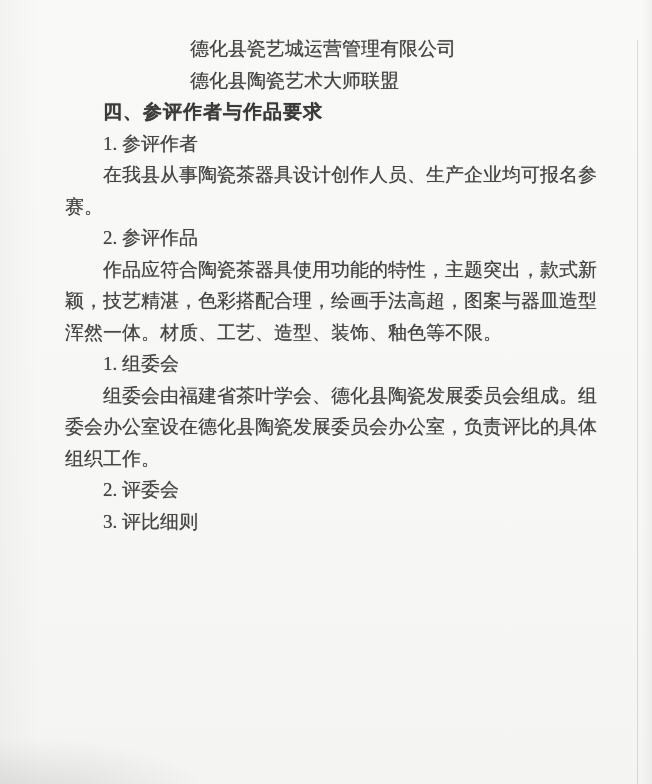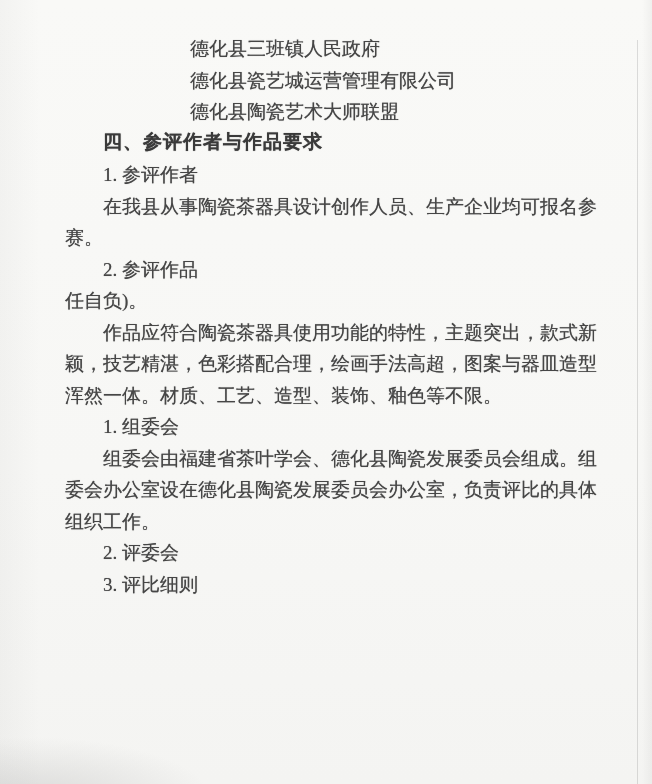--- a/index.html
+++ b/index.html
@@ -38,41 +38,39 @@
     text-shadow: 0 0 0.7px rgba(70,70,70,0.75);
   }
   .line {
     height: 31.5px;
     white-space: nowrap;
   }
   .indent-host { padding-left: 125px; }
   .indent-para { padding-left: 38px; }
   .flush { padding-left: 0; }
   .heading {
-    font-family: Liberation Mono, monospace;
+    font-family: Liberation Serif, serif;
     font-weight: bold;
     color: #3a3a3a;
     letter-spacing: 1px;
     text-shadow: 0 0 0.8px rgba(50,50,50,0.85);
   }
 </style>
 </head>
 <body>
 
 <div class="page">
   <div class="content">
-    <div class="line indent-host">德化县三班镇人民政府</div>
     <div class="line indent-host">德化县瓷艺城运营管理有限公司</div>
     <div class="line indent-host">德化县陶瓷艺术大师联盟</div>
     <div class="line indent-para heading">四、参评作者与作品要求</div>
     <div class="line indent-para">1. 参评作者</div>
     <div class="line indent-para">在我县从事陶瓷茶器具设计创作人员、生产企业均可报名参</div>
     <div class="line flush">赛。</div>
     <div class="line indent-para">2. 参评作品</div>
-    <div class="line flush">任自负)。</div>
     <div class="line indent-para">作品应符合陶瓷茶器具使用功能的特性，主题突出，款式新</div>
     <div class="line flush">颖，技艺精湛，色彩搭配合理，绘画手法高超，图案与器皿造型</div>
     <div class="line flush">浑然一体。材质、工艺、造型、装饰、釉色等不限。</div>
     <div class="line indent-para">1. 组委会</div>
     <div class="line indent-para">组委会由福建省茶叶学会、德化县陶瓷发展委员会组成。组</div>
     <div class="line flush">委会办公室设在德化县陶瓷发展委员会办公室，负责评比的具体</div>
     <div class="line flush">组织工作。</div>
     <div class="line indent-para">2. 评委会</div>
     <div class="line indent-para">3. 评比细则</div>
   </div>

